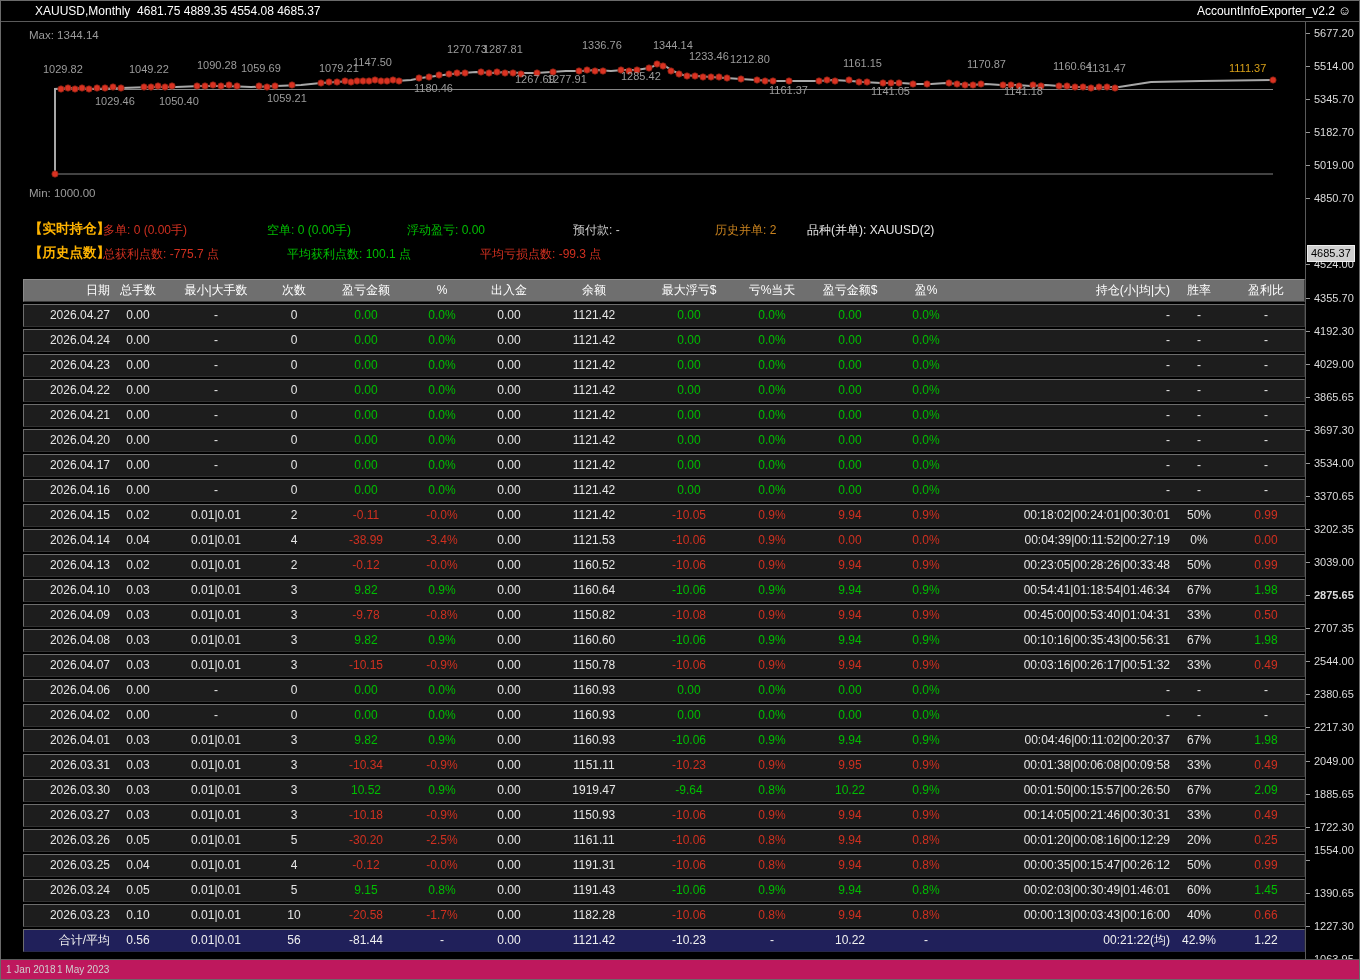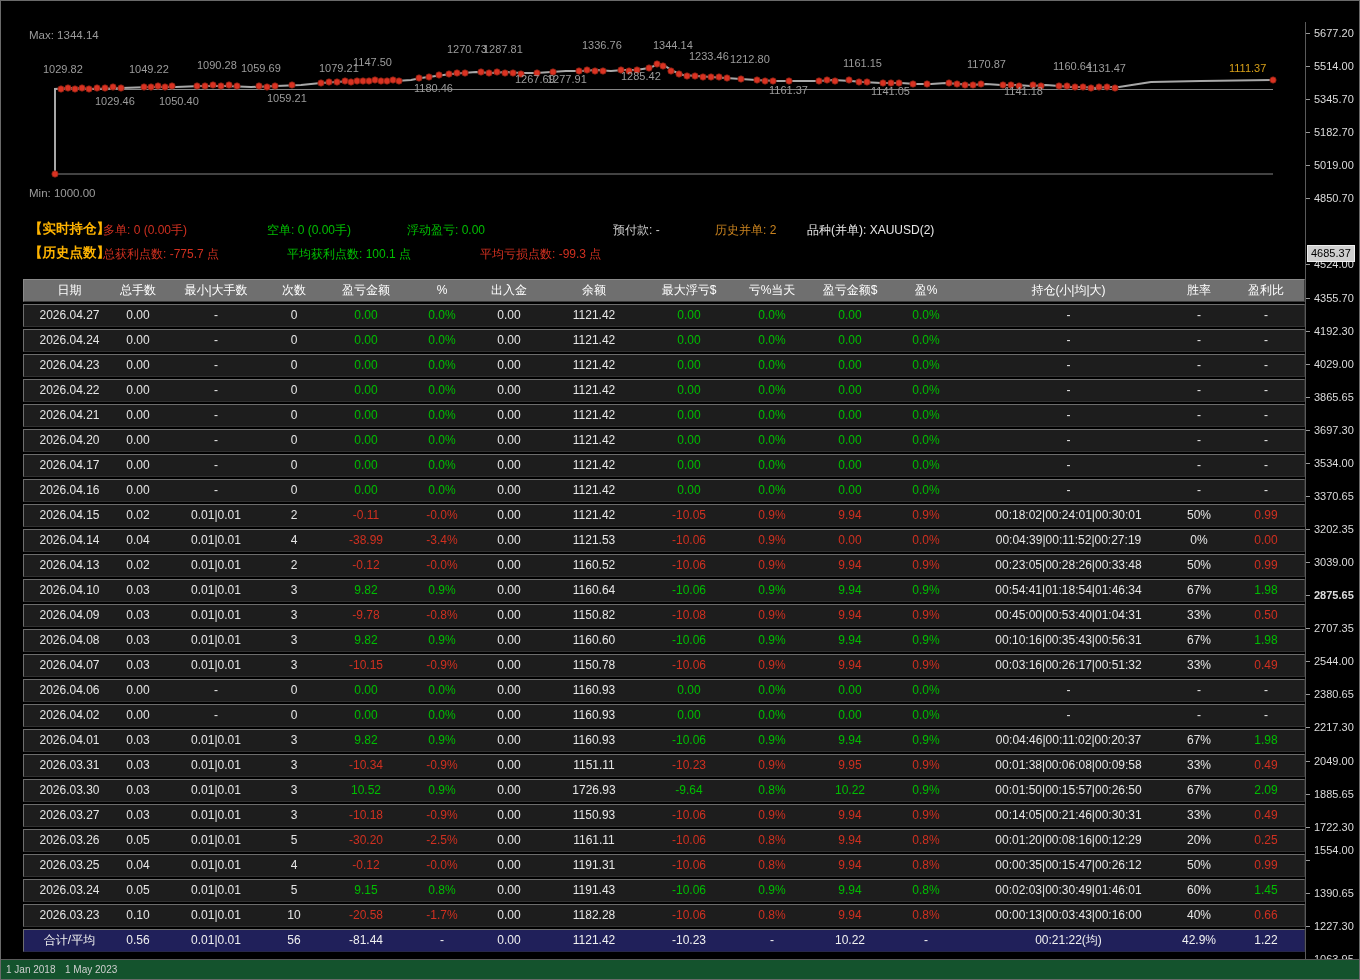--- a/index.html
+++ b/index.html
@@ -24,31 +24,31 @@
   .ip.orange{color:var(--orange);text-align:right;}
   
   .stats-table{position:absolute;left:22px;top:278px;width:1282px;z-index:10;}
   .trow{display:grid;box-sizing:border-box;
     grid-template-columns:86px 56px 100px 56px 88px 64px 70px 100px 90px 76px 80px 72px 208px 58px 76px;
     height:23px;line-height:21px;font-size:12px;background:#1d1d1d;
     border:1px solid;border-color:#6e6e6e #323232 #323232 #6e6e6e;margin-bottom:2px;color:#e6e6e6;}
   .trow.thead{background:#6f6f6f;color:#ffffff;border-color:#8a8a8a #3a3a3a #3a3a3a #8a8a8a;}
   .trow.total{background:#20205a;color:#f0f0f0;border-color:#6e6e6e #28284a #28284a #6e6e6e;}
   .cell{text-align:center;overflow:hidden;white-space:nowrap;}
-  .cell.left{text-align:center;padding-left:5px;}
+  .cell.left{text-align:right;padding-left:5px;}
   .cell.win,.cell.flat{color:var(--up);}
   .cell.loss{color:var(--down);}
   .cell.dash{color:#e6e6e6;}
   
   .price-scale{position:absolute;left:1304px;top:21px;width:55px;height:940px;border-left:1px solid #5a5a5a;background:#000;z-index:20;}
   .scale-label{position:absolute;left:8px;font-size:11px;color:#dcdcdc;line-height:13px;}
   .scale-tick{position:absolute;left:0;width:4px;height:1px;background:#9a9a9a;}
   .current-price{position:absolute;left:1px;background:#cfcfcf;color:#000;font-size:11px;height:15px;line-height:15px;padding:0 3px;border:1px solid #eee;}
   
-  .bottom-axis{position:absolute;left:0;right:0;bottom:0;height:19px;background:#14532d;border-top:1px solid #5a5a5a;color:#cfcfcf;font-size:10px;z-index:30;}
+  .bottom-axis{position:absolute;left:0;right:0;bottom:0;height:19px;background:#be185d;border-top:1px solid #5a5a5a;color:#cfcfcf;font-size:10px;z-index:30;}
   .ba-label{position:absolute;top:4px;white-space:nowrap;}
 </style>
 </head>
 <body>
 
 <div class="window">
 
   <div id="chart-layer"><svg width="1360" height="980" viewBox="0 0 1360 980">
         <line x1="54" x2="1272" y1="88.5" y2="88.5" stroke="#858585" stroke-width="1"></line>
         <line x1="54" x2="1272" y1="173" y2="173" stroke="#858585" stroke-width="1"></line>
@@ -182,27 +182,32 @@
         <text x="514" y="82" fill="#9c9c9c" font-size="11" font-family="&quot;Liberation Sans&quot;,&quot;DejaVu Sans&quot;,sans-serif">1267.69</text>
         <text x="546" y="82" fill="#9c9c9c" font-size="11" font-family="&quot;Liberation Sans&quot;,&quot;DejaVu Sans&quot;,sans-serif">1277.91</text>
         <text x="620" y="79" fill="#9c9c9c" font-size="11" font-family="&quot;Liberation Sans&quot;,&quot;DejaVu Sans&quot;,sans-serif">1285.42</text>
         <text x="768" y="93" fill="#9c9c9c" font-size="11" font-family="&quot;Liberation Sans&quot;,&quot;DejaVu Sans&quot;,sans-serif">1161.37</text>
         <text x="870" y="94" fill="#9c9c9c" font-size="11" font-family="&quot;Liberation Sans&quot;,&quot;DejaVu Sans&quot;,sans-serif">1141.05</text>
         <text x="1003" y="94" fill="#9c9c9c" font-size="11" font-family="&quot;Liberation Sans&quot;,&quot;DejaVu Sans&quot;,sans-serif">1141.18</text>
         <text x="28" y="38" fill="#9c9c9c" font-size="11.5" font-family="&quot;Liberation Sans&quot;,&quot;DejaVu Sans&quot;,sans-serif">Max: 1344.14</text>
         <text x="28" y="196" fill="#9c9c9c" font-size="11.5" font-family="&quot;Liberation Sans&quot;,&quot;DejaVu Sans&quot;,sans-serif">Min: 1000.00</text>
       </svg></div>
 
+  <div class="titlebar">
+    <span class="title-left">XAUUSD,Monthly  4681.75 4889.35 4554.08 4685.37</span>
+    <span class="title-right">AccountInfoExporter_v2.2</span>
+    <span class="smiley">☺</span>
+  </div>
 
   <div class="info-panel">
     <span class="ip section" style="left:28px;top:219px;">【实时持仓】</span>
     <span class="ip red" style="left:102px;top:221px;">多单: 0 (0.00手)</span>
     <span class="ip green" style="left:266px;top:221px;">空单: 0 (0.00手)</span>
     <span class="ip green" style="left:406px;top:221px;">浮动盈亏: 0.00</span>
-    <span class="ip gray" style="left:572px;top:221px;margin-left:40px;">预付款: -</span>
+    <span class="ip gray" style="left:572px;top:221px;">预付款: -</span>
     <span class="ip orange" style="left:714px;top:221px;">历史并单: 2</span>
     <span class="ip white" style="left:806px;top:221px;">品种(并单): XAUUSD(2)</span>
     <span class="ip section" style="left:28px;top:243px;">【历史点数】</span>
     <span class="ip red" style="left:102px;top:245px;">总获利点数: -775.7 点</span>
     <span class="ip green" style="left:286px;top:245px;">平均获利点数: 100.1 点</span>
     <span class="ip red" style="left:449px;top:245px;margin-left:30px;">平均亏损点数: -99.3 点</span>
   </div>
 
   <div class="stats-table">
     <div class="trow thead" id="table-head">
@@ -547,21 +552,21 @@
           <div class="cell loss">0.49</div>
         </div>
         <div class="trow">
           <div class="cell left">2026.03.30</div>
           <div class="cell">0.03</div>
           <div class="cell">0.01|0.01</div>
           <div class="cell">3</div>
           <div class="cell win">10.52</div>
           <div class="cell win">0.9%</div>
           <div class="cell">0.00</div>
-          <div class="cell">1726.93</div>
+          <div class="cell">1919.47</div>
           <div class="cell win">-9.64</div>
           <div class="cell win">0.8%</div>
           <div class="cell win">10.22</div>
           <div class="cell win">0.9%</div>
           <div class="cell left">00:01:50|00:15:57|00:26:50</div>
           <div class="cell">67%</div>
           <div class="cell win">2.09</div>
         </div>
         <div class="trow">
           <div class="cell left">2026.03.27</div>
@@ -723,16 +728,16 @@
       <div class="scale-label" style="top: 864.82px;">1390.65</div>
       <div class="scale-tick" style="top: 903.89px;"></div>
       <div class="scale-label" style="top: 897.89px;">1227.30</div>
       <div class="scale-tick" style="top: 936.96px;"></div>
       <div class="scale-label" style="top: 930.96px;">1063.95</div>
       <div class="current-price" style="top: 223px;">4685.37</div>
     </div>
 
   <div class="bottom-axis">
     <span class="ba-label" style="left:5px;">1 Jan 2018</span>
-    <span class="ba-label" style="left:64px;">1 May 2023</span>
+    <span class="ba-label" style="left:56px;">1 May 2023</span>
   </div>
 
 </div>
 
 </body></html>

